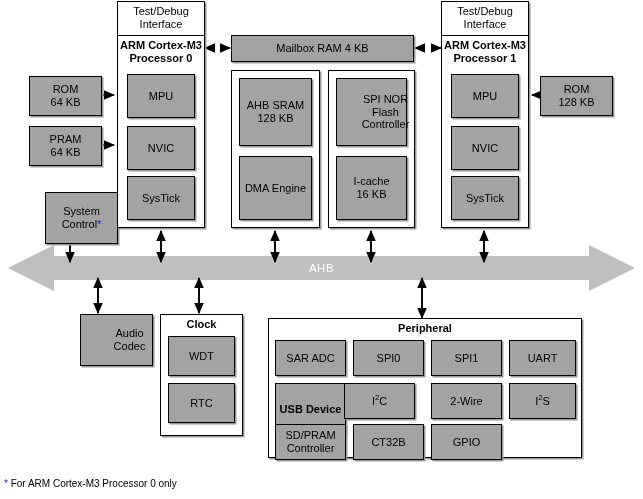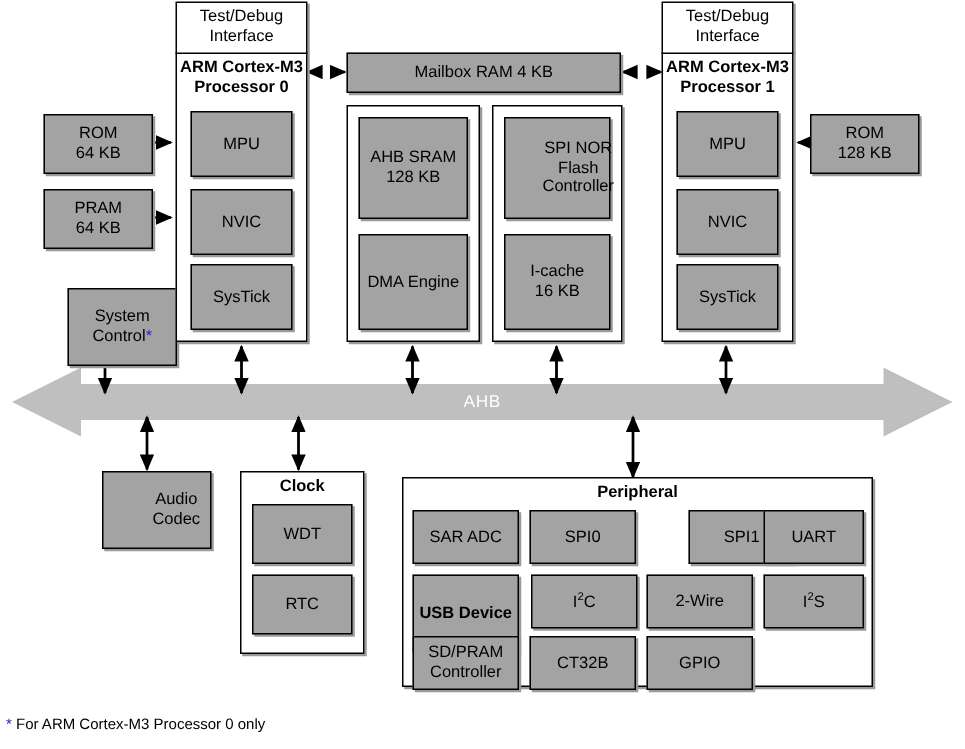--- a/index.html
+++ b/index.html
@@ -211,21 +211,21 @@
     <span>SysTick</span>
   </div>
 
   <div class="box" style="left:540px;top:76px;width:73px;height:40px;">
     <div>
       <div>ROM</div>
       <div>128 KB</div>
     </div>
   </div>
 
-  <div class="box" style="left:68px;top:314px;width:73px;height:52px;padding-left:26px;">
+  <div class="box" style="left:80px;top:314px;width:73px;height:52px;padding-left:26px;">
     <div>
       <div>Audio</div>
       <div>Codec</div>
     </div>
   </div>
 
   <div class="container-box" style="left:160px;top:314px;width:83px;height:122px;"></div>
   <div class="container-title" style="left:160px;top:318px;width:83px;">Clock</div>
   <div class="box" style="left:168px;top:336px;width:67px;height:40px;text-align:right;">
     <span>WDT</span>
@@ -236,31 +236,31 @@
 
   <div class="container-box" style="left:268px;top:318px;width:314px;height:140px;"></div>
   <div class="container-title" style="left:268px;top:322px;width:314px;">Peripheral</div>
 
   <div class="box" style="left:275px;top:340px;width:71px;height:36px;">
     <span>SAR ADC</span>
   </div>
   <div class="box" style="left:353px;top:340px;width:71px;height:36px;">
     <span>SPI0</span>
   </div>
-  <div class="box" style="left:431px;top:340px;width:71px;height:36px;margin-left:28px;">
+  <div class="box" style="left:431px;top:340px;width:71px;height:36px;">
     <span>SPI1</span>
   </div>
   <div class="box" style="left:509px;top:340px;width:67px;height:36px;">
     <span>UART</span>
   </div>
 
   <div class="box" style="left:275px;top:383px;width:71px;height:52px;font-weight:bold;">
     <span>USB Device</span>
   </div>
-  <div class="box" style="left:354px;top:383px;width:71px;height:36px;">
+  <div class="box" style="left:344px;top:383px;width:71px;height:36px;">
     <span><span>I</span><span class="sup">2</span><span>C</span></span>
   </div>
   <div class="box" style="left:431px;top:383px;width:71px;height:36px;">
     <span>2-Wire</span>
   </div>
   <div class="box" style="left:509px;top:383px;width:67px;height:36px;">
     <span><span>I</span><span class="sup">2</span><span>S</span></span>
   </div>
 
   <div class="box" style="left:275px;top:424px;width:71px;height:36px;">

